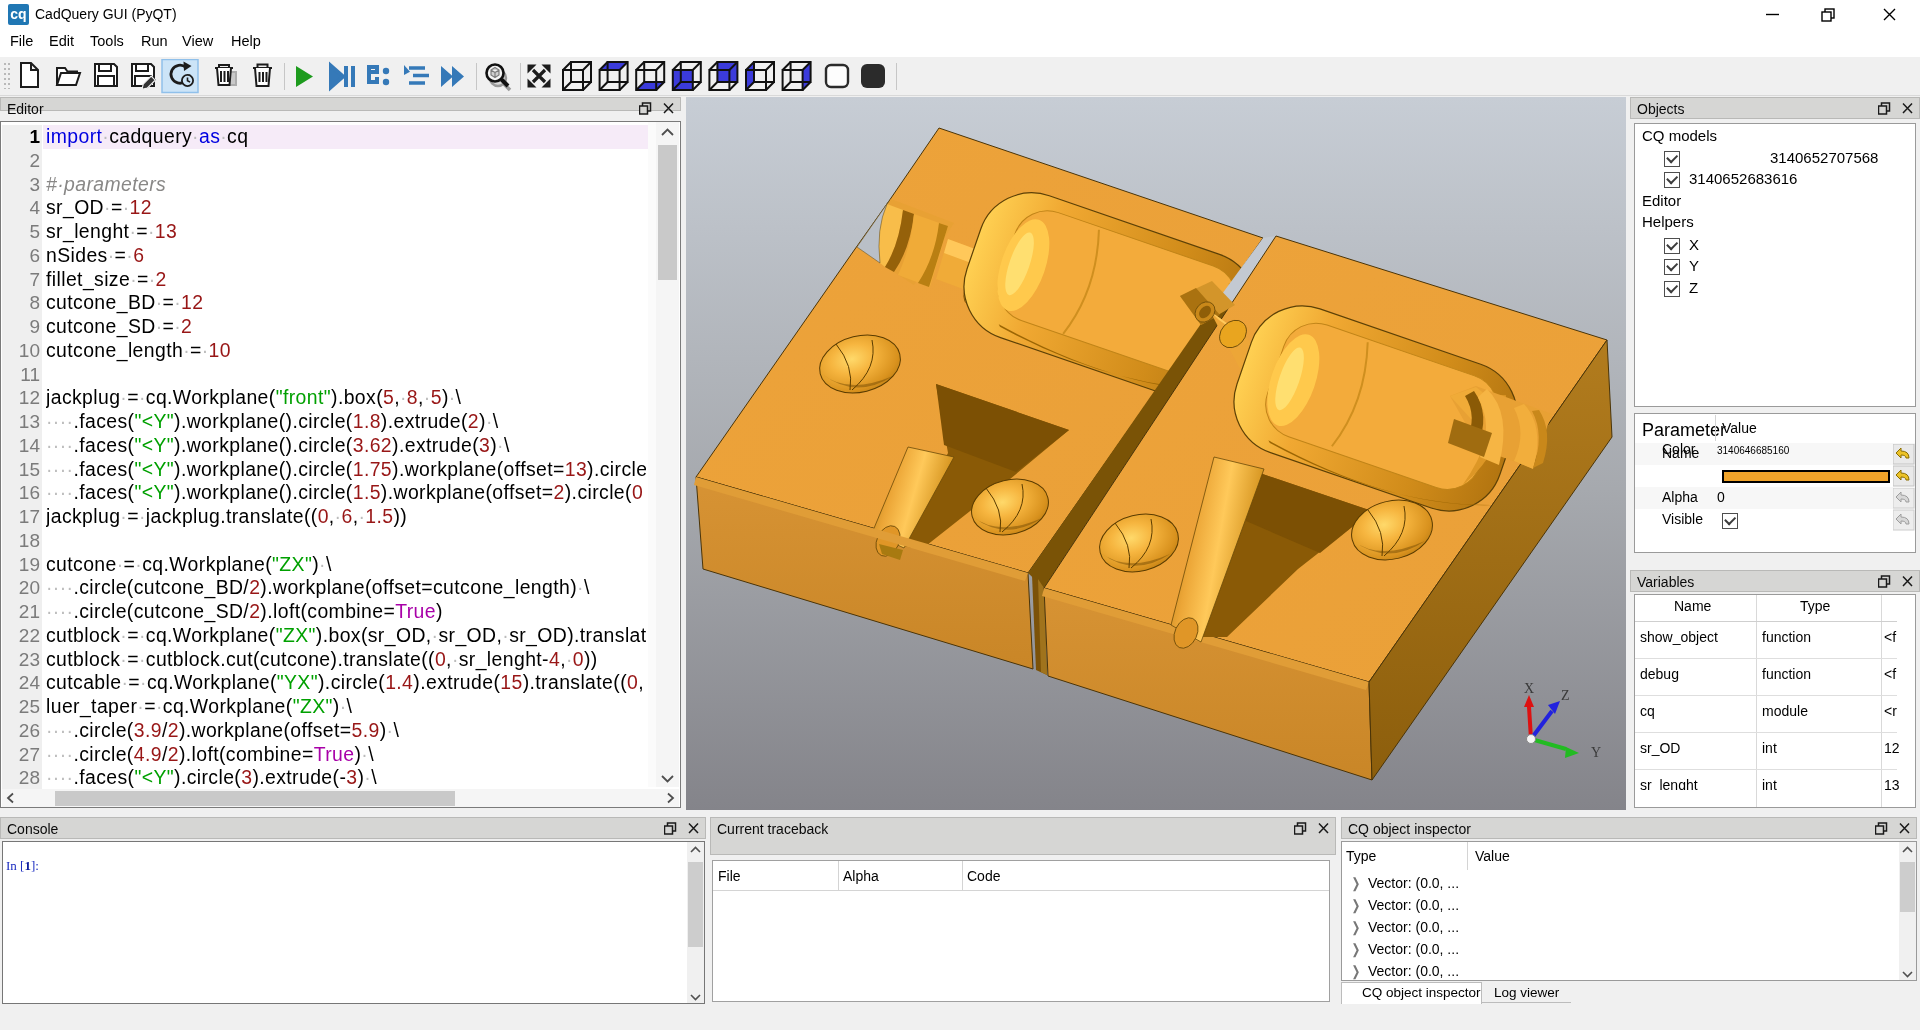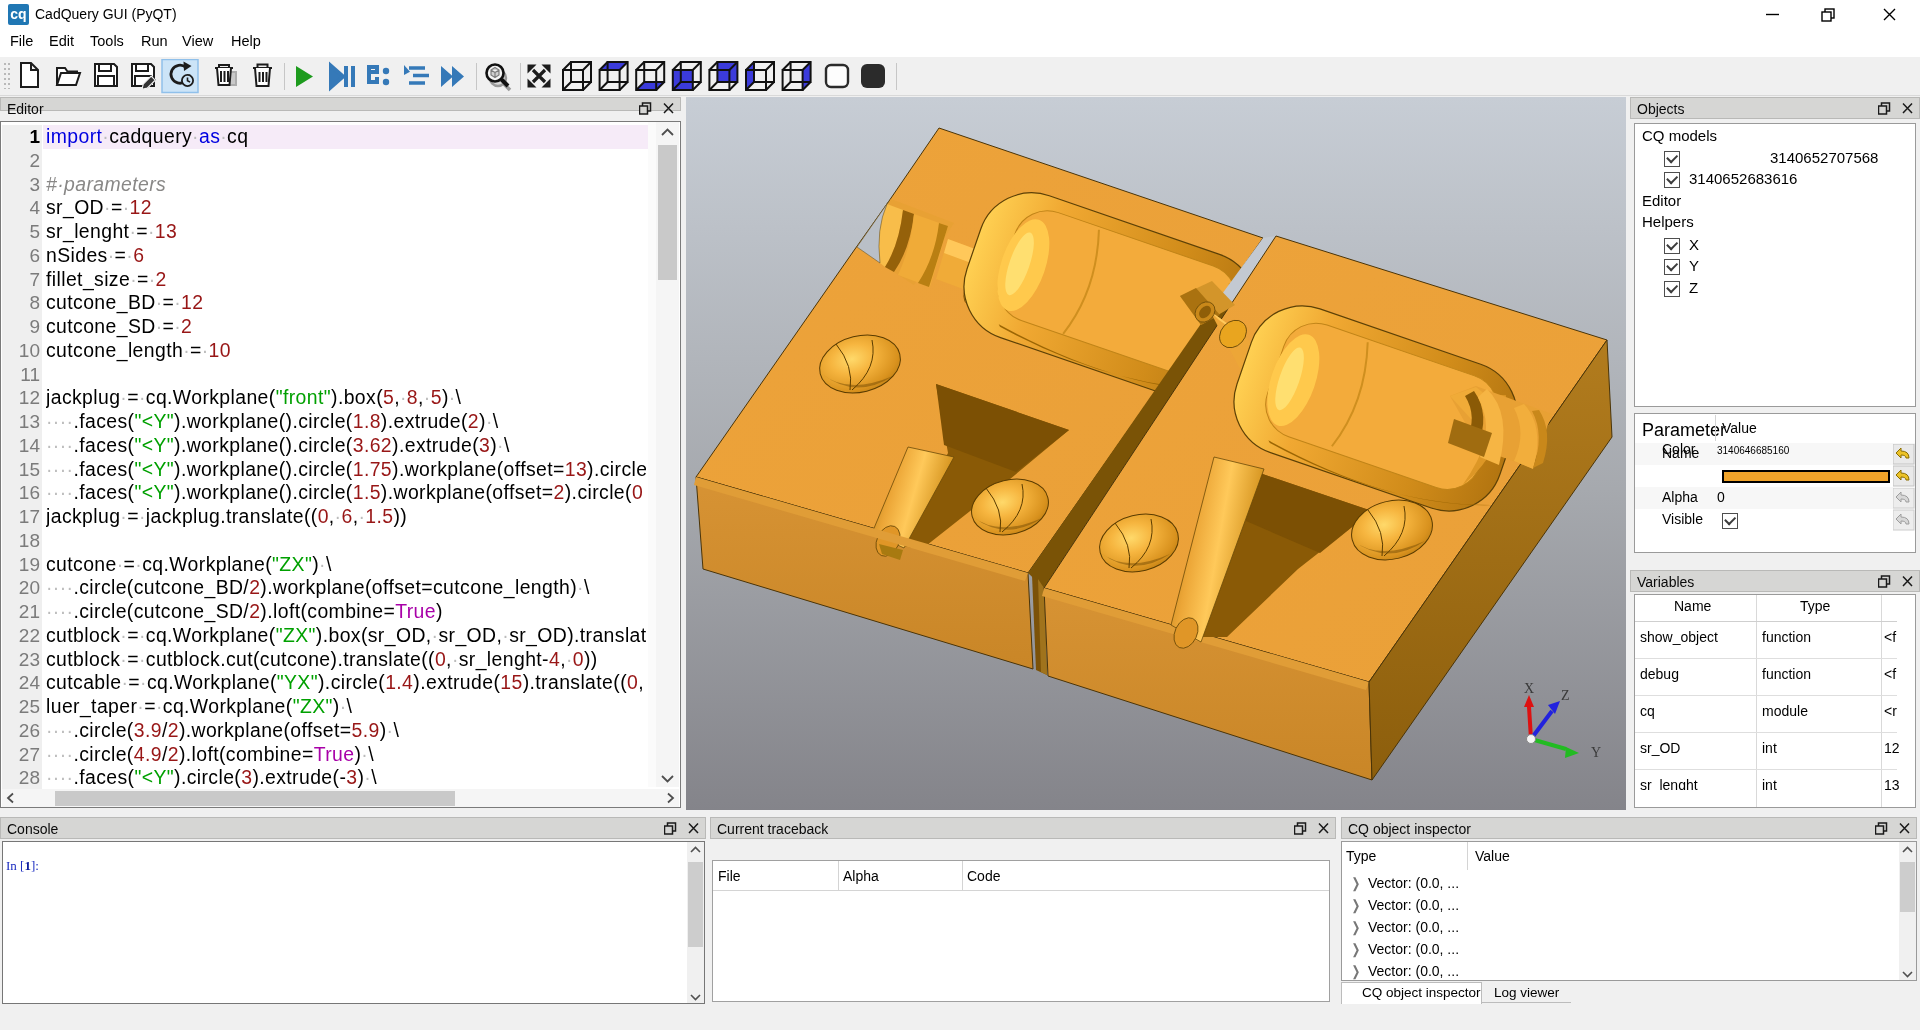--- a/index.html
+++ b/index.html
@@ -555,21 +555,21 @@
   </div>
 <div class="box" style="left:2px;top:841px;width:703px;height:163px;border-color:#767676"></div>
 <div class="abs" style="left:6px;top:858px;font-family:Liberation Serif, serif;font-size:13px;color:#1a2bc0">In [<b style="color:#0b1a9e">1</b>]:</div>
 <div class="sbtrack" style="left:687px;top:842px;width:17px;height:161px"></div>
 <div class="sbthumb" style="left:688px;top:862px;width:15px;height:85px"></div>
 <svg class="abs" style="left:687px;top:844px" width="17" height="159" fill="none" stroke="#505050" stroke-width="1.6">
     <path d="M4,8 l4.5,-4.5 4.5,4.5"></path>
     <path d="M4,151 l4.5,4.5 4.5,-4.5"></path>
   </svg>
 
-<div class="ptitle" style="left:710px;top:817px;width:626px;height:22px">
+<div class="ptitle" style="left:710px;top:817px;width:626px;height:38px">
     <span class="t">Current traceback</span>
     <svg class="pticon" style="right:5px" width="36" height="14">
       <g fill="none" stroke="#1a1a1a" stroke-width="1.5">
         <rect x="3.5" y="1" width="8" height="8"></rect>
         <rect x="0.5" y="4" width="8" height="8" fill="#d6d6d4"></rect>
         <path d="M25 1.5 L34 11 M34 1.5 L25 11"></path>
       </g>
     </svg>
   </div>
 <div class="box" style="left:712px;top:860px;width:618px;height:142px;border-color:#a0a0a0"></div>

